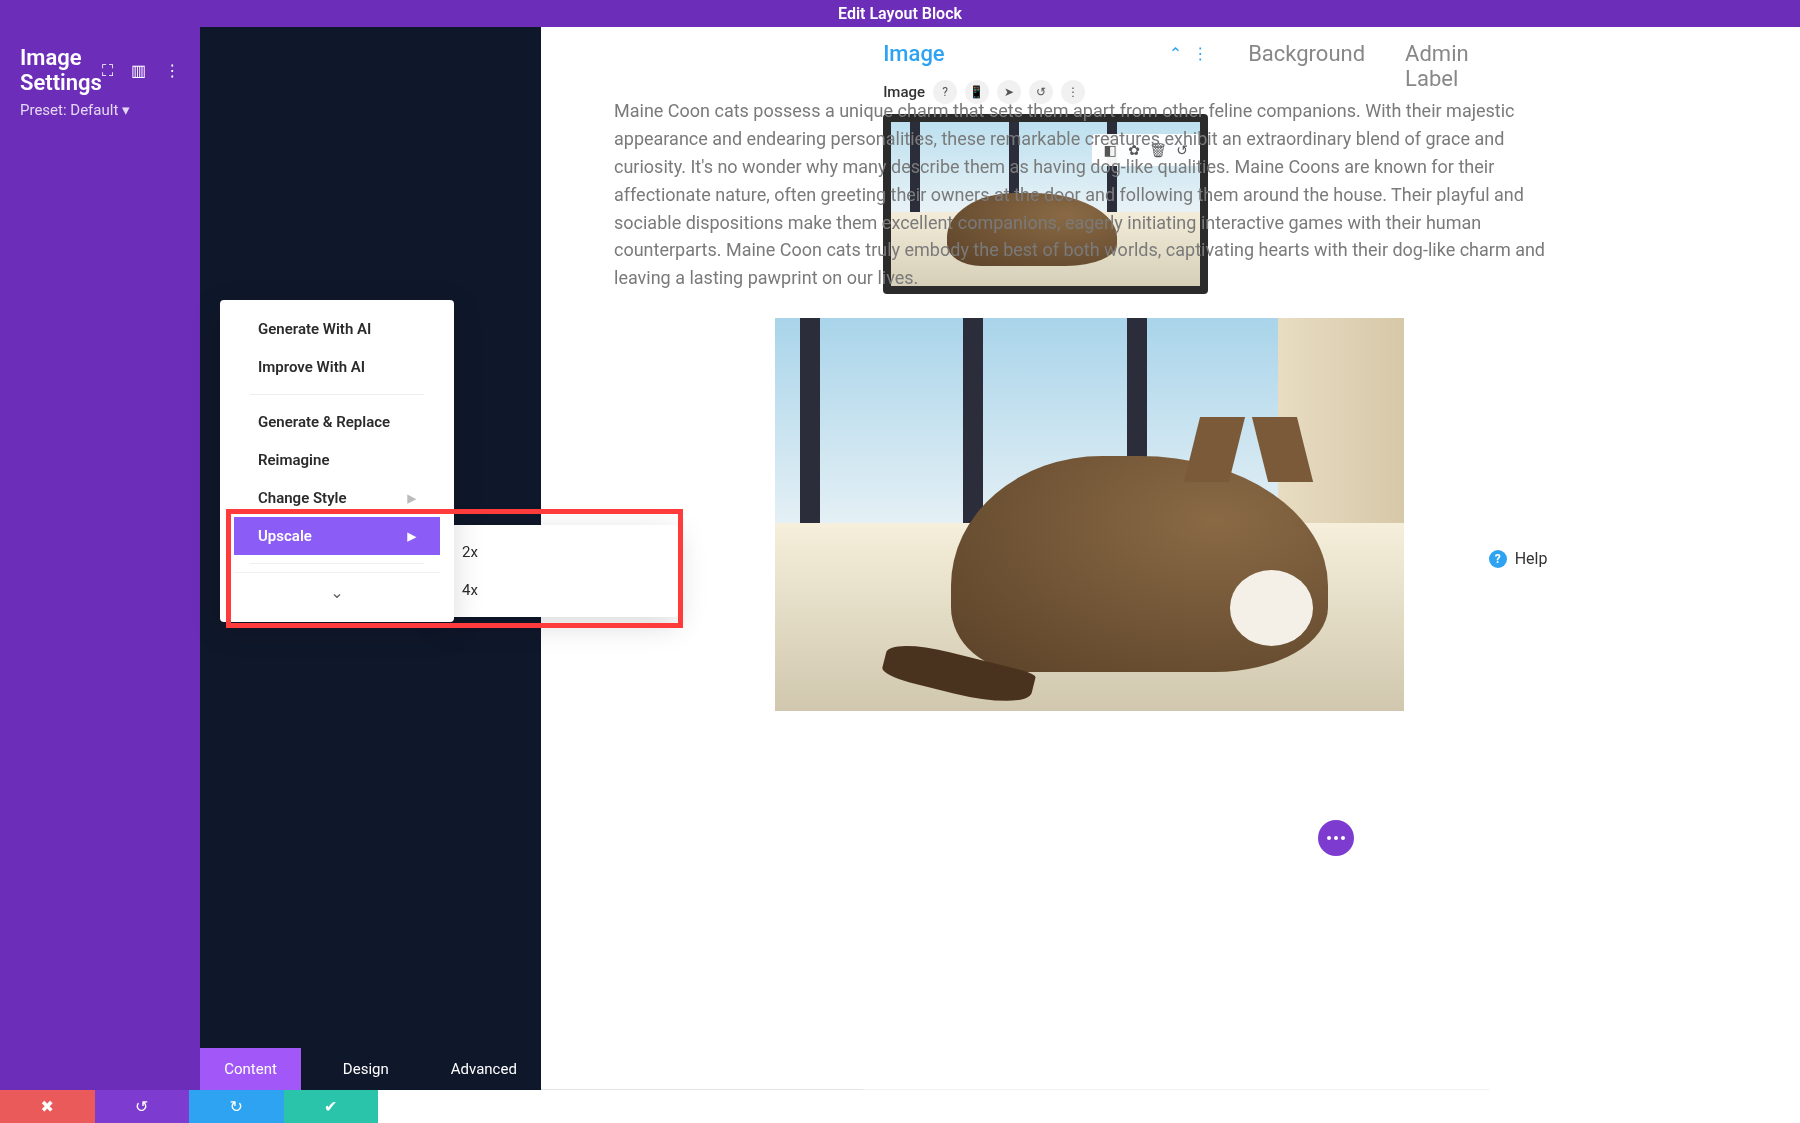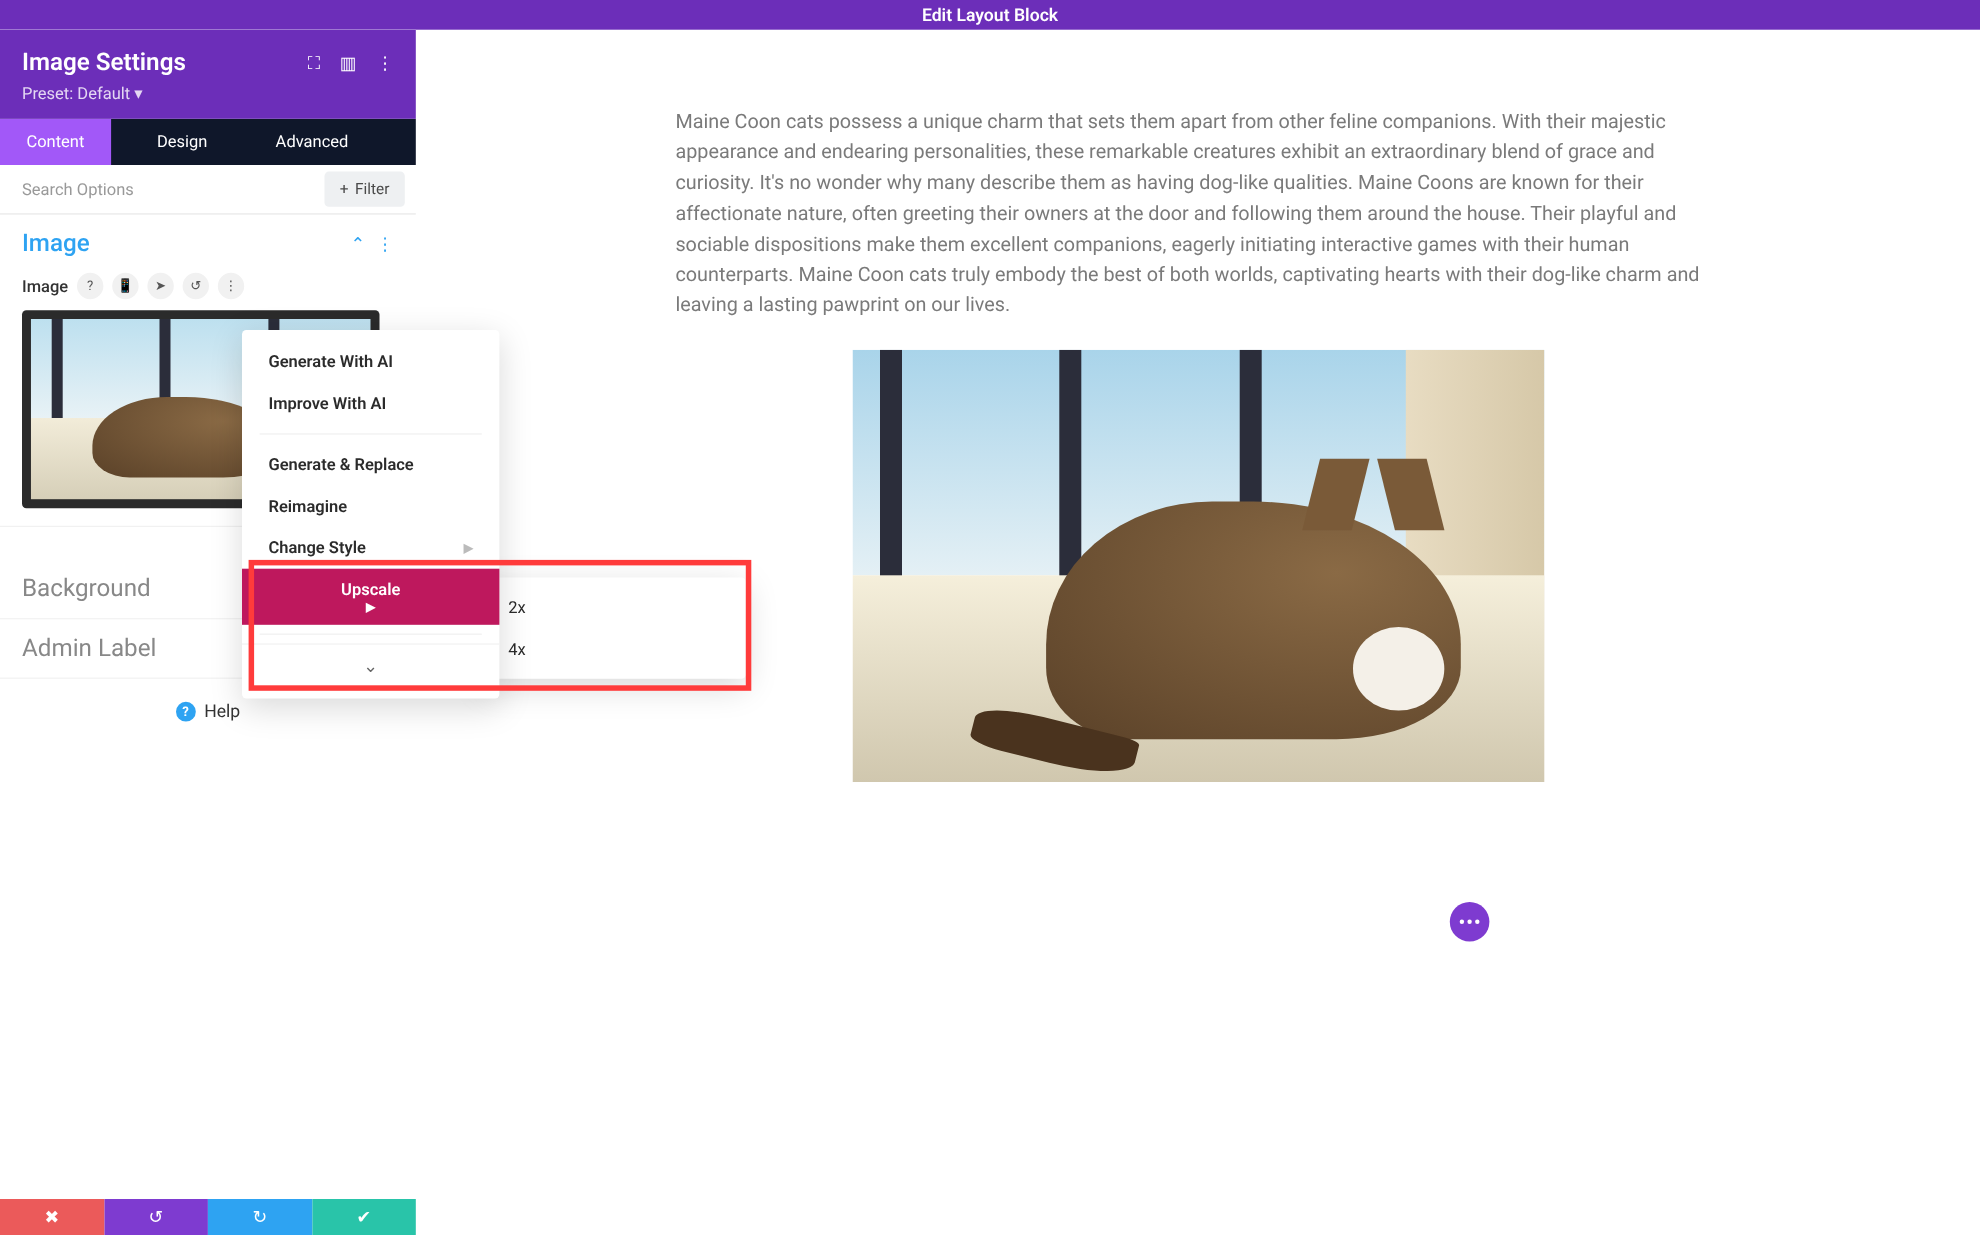--- a/index.html
+++ b/index.html
@@ -1,21 +1,21 @@
 <!DOCTYPE html>
 <html><head>
 <meta charset="utf-8">
 <style>
 * { margin: 0; padding: 0; box-sizing: border-box; font-family: -apple-system, BlinkMacSystemFont, "Segoe UI", Roboto, Helvetica, Arial, sans-serif; }
 body { background: #fff; width: 1800px; height: 1123px; overflow: hidden; position: relative; }
 
 .topbar { background: #6c2eb9; height: 27px; width: 100%; display: flex; align-items: center; padding: 0 20px; justify-content: center; }
 .topbar-title { color: #fff; font-weight: 600; font-size: 16px; }
 
-.panel { position: absolute; left: 0; top: 27px; width: 378px; bottom: 33px; background: #fff; display: flex; flex-direction: column; }
+.panel { position: absolute; left: 0; top: 27px; width: 378px; bottom: 33px; background: #fff; display: flex; flex-direction: row; }
 
 .panel-header { background: #6c2eb9; padding: 18px 20px 14px 20px; display: flex; flex-direction: column; gap: 6px; position: relative; }
 .panel-header-row { display: flex; align-items: center; justify-content: space-between; }
 .panel-header h2 { color: #fff; font-size: 22px; font-weight: 600; }
 .panel-header-icons { display: flex; gap: 18px; align-items: center; }
 .panel-header-icons .ico { color: #fff; font-size: 16px; cursor: pointer; }
 .preset { color: #e4d7f3; font-size: 15px; }
 
 .tabs { display: flex; background: #0f172a; align-items: flex-end; }
 .tab { flex: 0 0 auto; padding: 12px 24px; color: #fff; font-size: 15px; cursor: pointer; }
@@ -43,24 +43,24 @@
 .image-preview-inner { position: absolute; inset: 8px; overflow: hidden; }
 .cat-scene { position: absolute; inset: 0; }
 .sky { position: absolute; top: 0; left: 0; right: 0; height: 55%; background: linear-gradient(#bde0ef,#e8f2f6); }
 .sill { position: absolute; bottom: 0; left: 0; right: 0; height: 45%; background: linear-gradient(#f2ecd9,#d6cfb8); }
 .winbar { position: absolute; top: 0; bottom: 45%; width: 10px; background: #2b2d3a; }
 .cat { position: absolute; bottom: 12%; left: 18%; width: 55%; height: 45%; background: radial-gradient(ellipse at 70% 30%, #8a6a45, #5a4128); border-radius: 40% 50% 30% 20% / 60% 60% 30% 30%; }
 
 .preview-toolbar { position: absolute; top: 20px; right: 8px; display: flex; gap: 4px; background: rgba(255,255,255,0.95); padding: 6px 8px; border-radius: 4px; }
 .preview-toolbar .tico { width: 20px; height: 20px; display: flex; align-items: center; justify-content: center; font-size: 14px; color: #555; cursor: pointer; }
 
-.dropdown { position: absolute; left: 220px; top: 300px; width: 234px; background: #fff; box-shadow: 0 8px 30px rgba(0,0,0,0.15); border-radius: 4px; padding: 10px 0; z-index: 50; }
+.dropdown { position: absolute; left: 220px; top: 300px; width: 234px; background: #fff; box-shadow: 0 8px 30px rgba(0,0,0,0.15); border-radius: 4px; padding: 10px 14px; z-index: 50; }
 .dropdown-item { padding: 10px 24px; font-size: 15px; color: #2b2b2b; font-weight: 600; cursor: pointer; display: flex; justify-content: space-between; align-items: center; }
 .dropdown-item.muted { color: #8c8c8c; font-weight: 500; cursor: default; }
-.dropdown-item.active { background: #be185d; color: #fff; flex-direction: column; }
+.dropdown-item.active { background: #8b5cf6; color: #fff; }
 .dropdown-divider { height: 1px; background: #eee; margin: 8px 16px; }
 .dropdown .caret { font-size: 11px; color: inherit; }
 
 .submenu { position: absolute; left: 438px; top: 525px; width: 240px; background: #fff; box-shadow: 0 8px 30px rgba(0,0,0,0.15); border-radius: 4px; padding: 8px 0; z-index: 49; }
 .submenu-item { padding: 10px 24px; font-size: 15px; color: #2b2b2b; cursor: pointer; }
 
 .highlight-box { position: absolute; left: 226px; top: 509px; width: 457px; height: 119px; border: 5px solid #ff3b3b; z-index: 60; pointer-events: none; }
 
 .help-row { display: flex; align-items: center; justify-content: center; gap: 8px; padding: 20px 0; color: #333; }
 .help-ico { width: 18px; height: 18px; border-radius: 50%; background: #2ea3f2; color: #fff; display: inline-flex; align-items: center; justify-content: center; font-size: 12px; font-weight: 700; }

